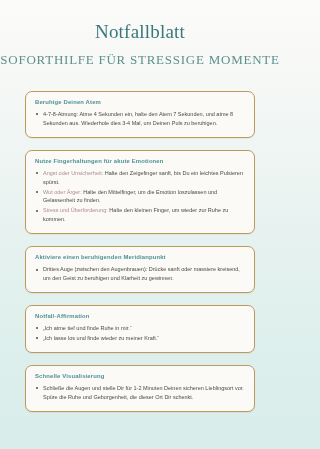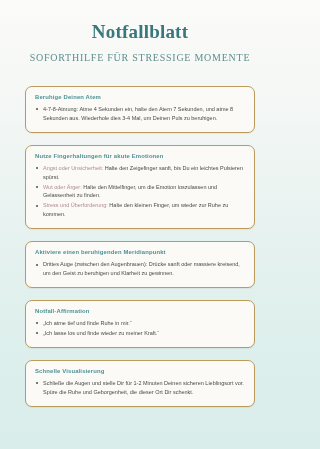--- a/index.html
+++ b/index.html
@@ -31,29 +31,29 @@
   
   .header {
     text-align: center;
     padding-top: 22px;
     padding-bottom: 10px;
   }
 
   .title {
     font-family: "Liberation Serif", serif;
     font-size: 19px;
-    font-weight: bold;
+    font-weight: normal;
     color: #38787c;
     letter-spacing: 0.2px;
     line-height: 1.1;
   }
 
   .subtitle {
     font-family: "Liberation Serif", serif;
-    font-size: 10px;
+    font-size: 13px;
     color: #5d8f8d;
     letter-spacing: 0.75px;
     margin-top: 9px;
   }
 
   
   .cards {
     padding: 0 25px;
     margin-top: 13px;
     display: flex;

